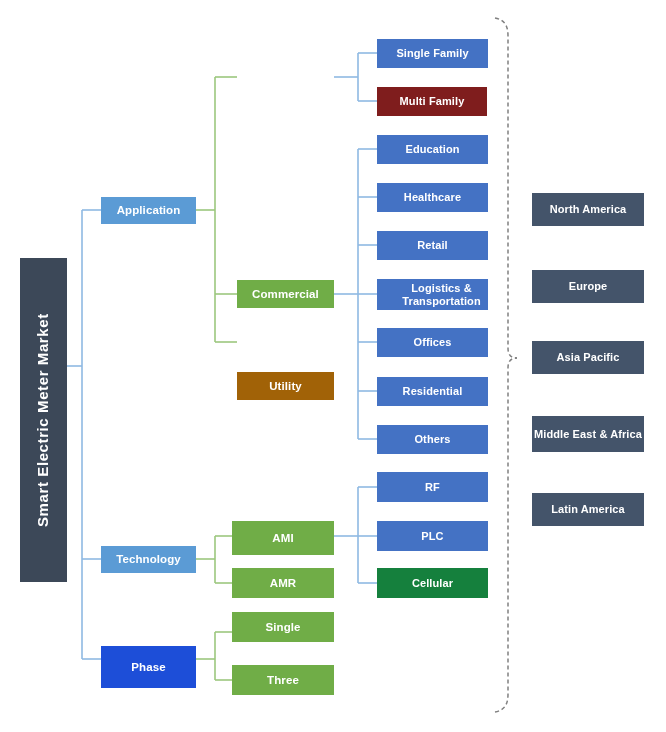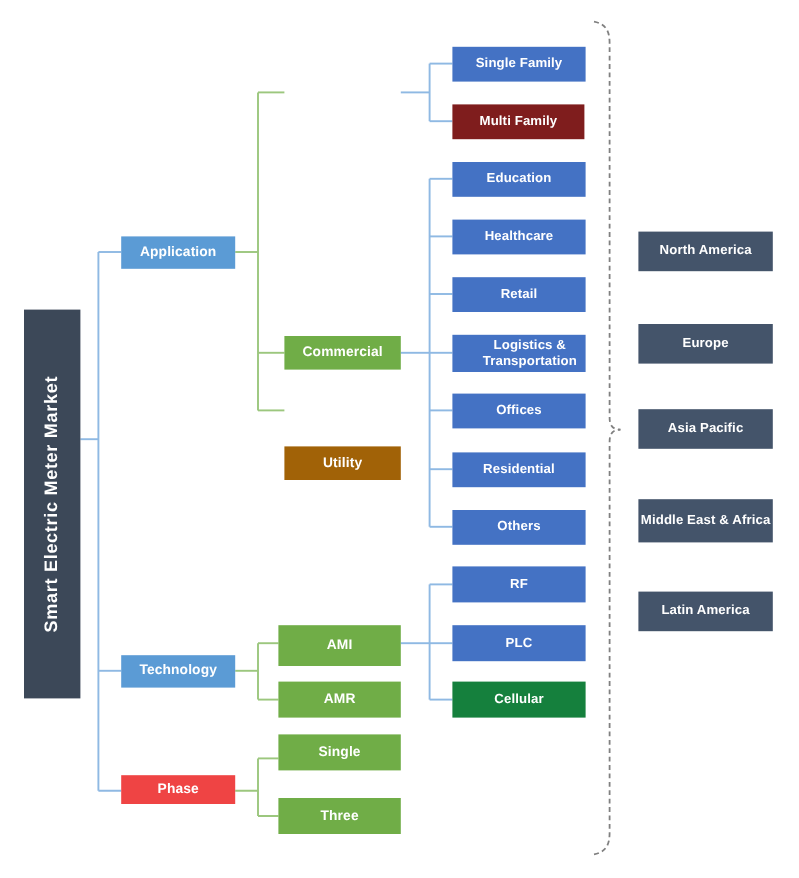--- a/index.html
+++ b/index.html
@@ -102,21 +102,21 @@
   <div class="node node-root" style="left:20px;top:258px;width:47px;height:324px;background:#3C4858;">
     <span>Smart Electric Meter Market</span>
   </div>
 
   <div class="node node-l1" style="left:101px;top:197px;width:95px;height:27px;background:#5B9BD5;">
     <span>Application</span>
   </div>
   <div class="node node-l1" style="left:101px;top:546px;width:95px;height:27px;background:#5B9BD5;">
     <span>Technology</span>
   </div>
-  <div class="node node-l1" style="left:101px;top:646px;width:95px;height:24px;background:#ef4444;">
+  <div class="node node-l1" style="left:101px;top:646px;width:95px;height:42px;background:#1d4ed8;">
     <span>Phase</span>
   </div>
 
   <div class="node node-l2" style="left:237px;top:280px;width:97px;height:28px;background:#70AD47;">
     <span>Commercial</span>
   </div>
   <div class="node node-l2" style="left:237px;top:328px;width:97px;height:28px;background:#a16207;margin-top:44px;">
     <span>Utility</span>
   </div>
 

